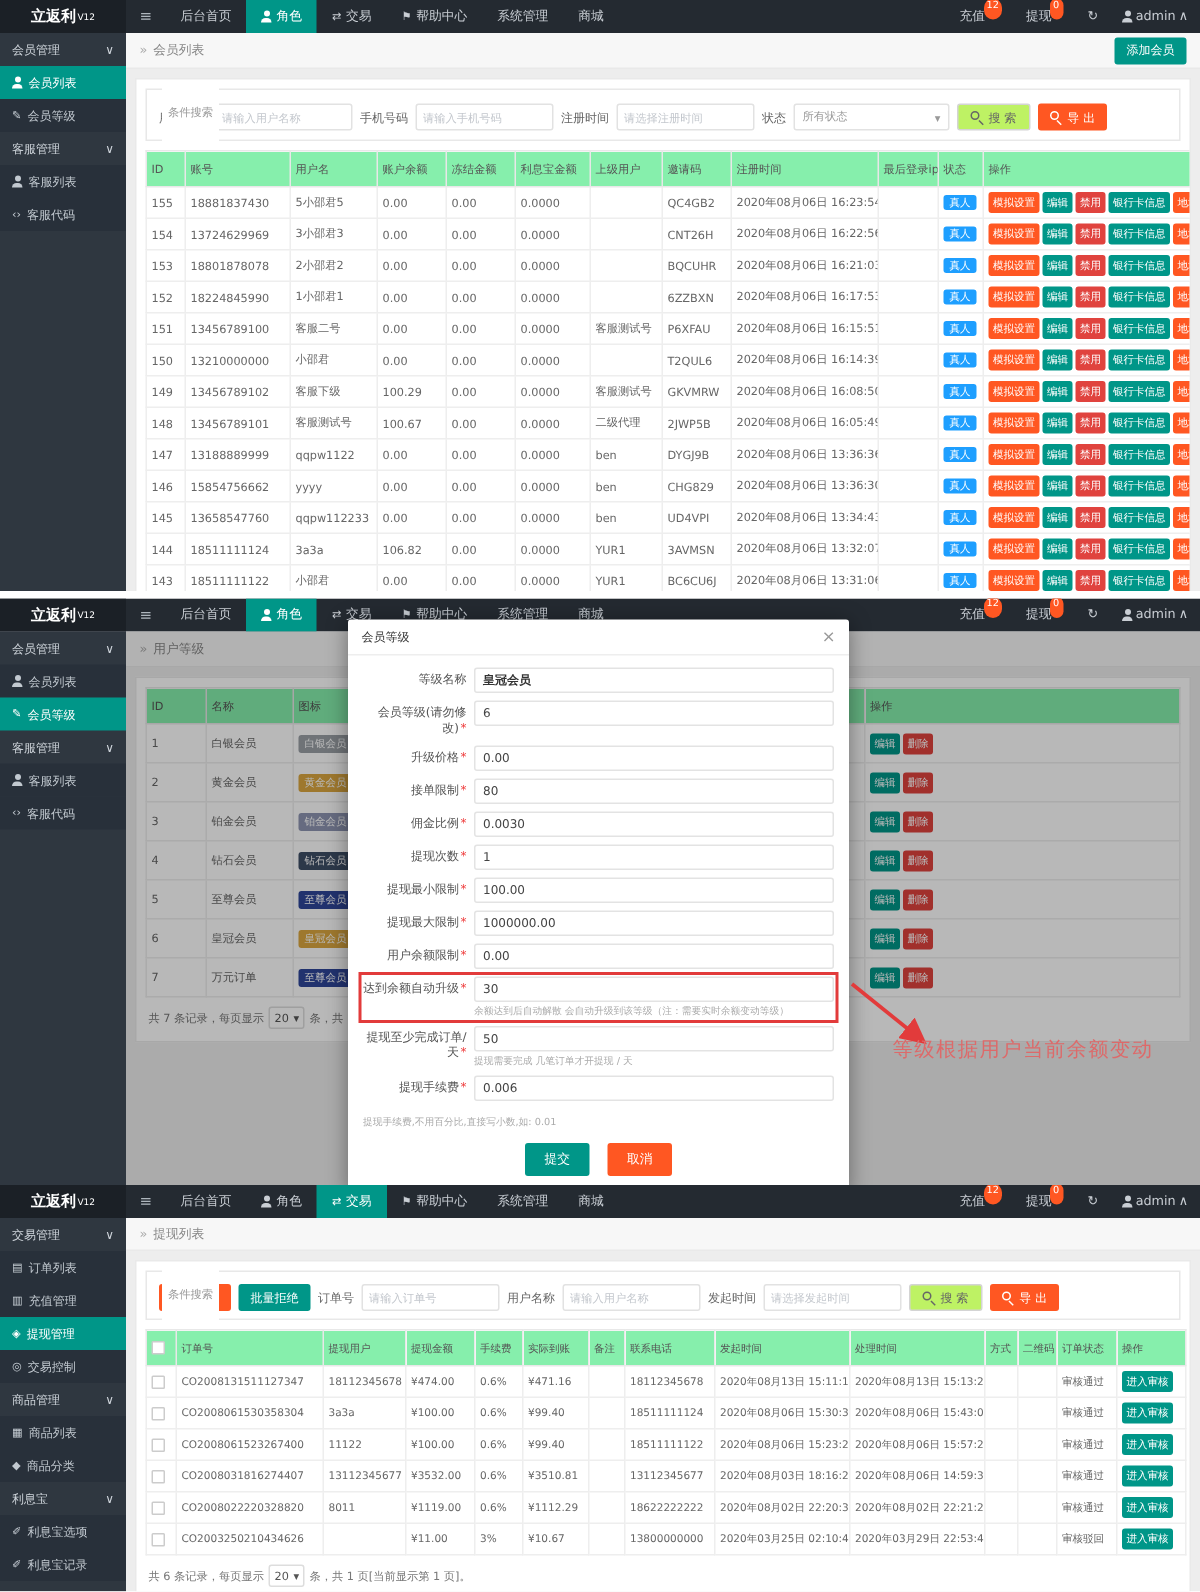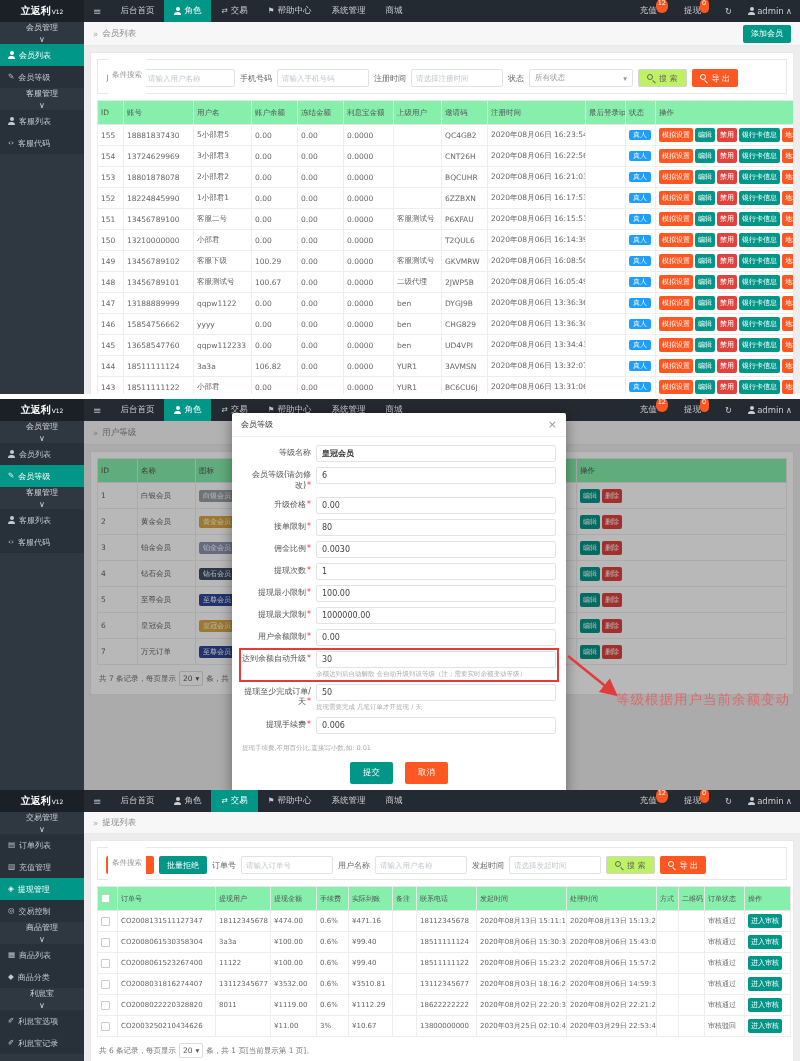--- a/index.html
+++ b/index.html
@@ -21,21 +21,21 @@
   .nav-link { padding:0 8px; display:flex; align-items:center; gap:2px; height:100%; cursor:pointer; }
   .nav-badge { background:#ff5722; color:#fff; font-size:6.5px; line-height:9px; height:14px; min-width:9px; text-align:left; border-radius:7px; padding:0 2px; position:relative; top:-5px; margin-left:-3px; }
   .ico-person { display:inline-block; width:7px; height:8px; position:relative; flex:none; }
   .ico-person::before { content:''; position:absolute; left:1.5px; top:0; width:4px; height:4px; border-radius:50%; background:currentColor; }
   .ico-person::after { content:''; position:absolute; left:0; bottom:0; width:7px; height:3.5px; border-radius:3.5px 3.5px 0 0; background:currentColor; }
   .ico-glyph { font-size:7.5px; line-height:1; display:inline-block; }
 
   
   .body { display:flex; height:calc(100% - 22px); }
   .sidebar { width:84px; background:#2f3740; color:#c2c9d0; font-size:8px; flex:none; }
-  .sb-group { height:22px; display:flex; align-items:center; justify-content:space-between; padding:0 8px; cursor:pointer; color:#cfd5db;flex-direction:column; }
+  .sb-group { height:22px; display:flex; align-items:center; justify-content:space-between; padding:0 8px; cursor:pointer; color:#cfd5db; }
   .sb-item { height:22px; display:flex; align-items:center; gap:4px; padding:0 8px; background:#28303a; cursor:pointer; }
   .sb-item.active { background:#009688; color:#fff; }
   .main { flex:1; overflow:hidden; position:relative; }
   .crumbbar { height:24px; background:#f7f7f7; border-bottom:1px solid #e9e9e9; display:flex; align-items:center; padding:0 9px; font-size:8.5px; color:#888; }
   .crumb { display:flex; gap:4px; align-items:center; }
   .crumb .arr { color:#aaa; }
   .card { background:#fff; border:1px solid #e9e9e9; margin:6px; padding:6px; overflow:hidden; }
 
   
   .btn { display:inline-flex; align-items:center; justify-content:center; border:none; border-radius:2px; font-size:8px; height:18px; padding:0 8px; cursor:pointer; font-family:inherit; gap:2px; }
@@ -77,21 +77,21 @@
   .req { color:#e33; margin-left:1px; }
   .mfield { flex:1; min-width:0; }
   .minput { height:17px; border:1px solid #e3e3e3; border-radius:2px; display:flex; align-items:center; padding:0 5px; color:#444; }
   .minput.bold { font-weight:bold; color:#333; }
   .mhint { font-size:6.5px; color:#ababab; margin-top:2px; white-space:nowrap; overflow:hidden; }
   .mfoot-hint { font-size:6.5px; color:#ababab; margin:3px 0 2px; }
   .mbtns { display:flex; justify-content:center; gap:12px; padding:7px 0 11px; }
   .mbtn { font-size:8.5px; color:#fff; border:none; border-radius:2px; padding:5px 13px; cursor:pointer; font-family:inherit; }
   .mbtn.teal { background:#009688; } .mbtn.orange { background:#ff5722; }
   .anno-arrow { position:absolute; z-index:6; left:556px; top:250px; }
-  .anno-text { position:absolute; z-index:6; left:616px; top:292px; color:#dd6a6a; font-size:13.5px; letter-spacing:1px; white-space:nowrap; }
+  .anno-text { position:absolute; z-index:6; left:595px; top:292px; color:#dd6a6a; font-size:13.5px; letter-spacing:1px; white-space:nowrap; }
 </style>
 </head>
 <body>
 
 <div class="shot shot1">
   <div class="navbar" id="nav1">
       <div class="logo">
         <span>立返利</span>
         <sup>V12</sup>
       </div>

